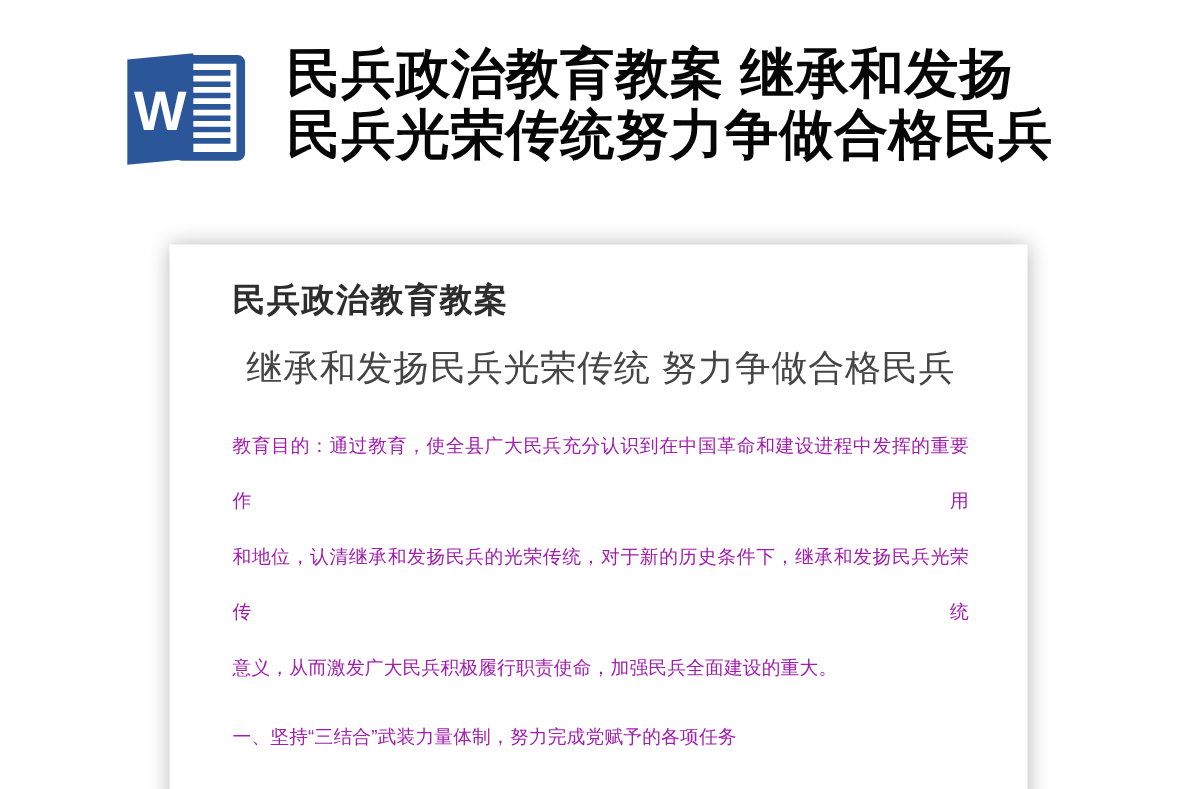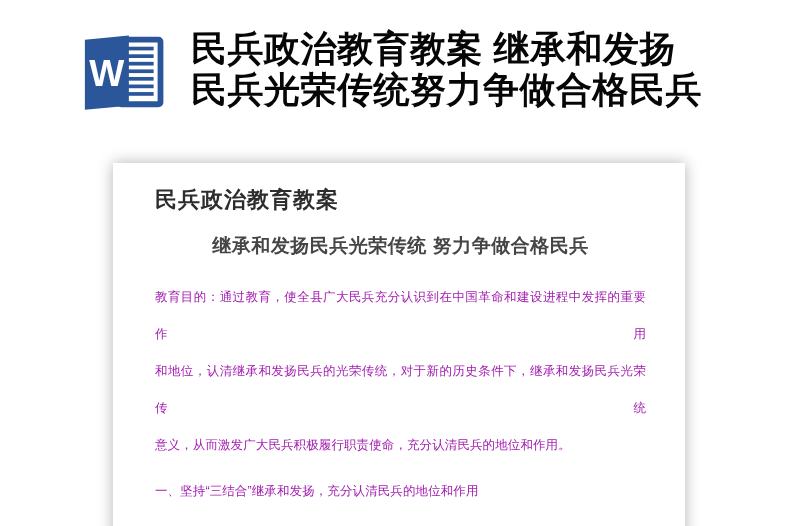--- a/index.html
+++ b/index.html
@@ -58,23 +58,23 @@
     margin: 0;
     font-size: 22px;
     line-height: 28px;
     font-weight: bold;
     text-align: left;
     color: #2d2d2d;
     letter-spacing: 1px;
   }
   .doc-subtitle {
     margin: 19px 0 0 0;
-    font-size: 19px;
+    font-size: 24px;
     line-height: 26px;
-    font-weight: bold;
+    font-weight: normal;
     text-align: center;
     color: #454545;
     letter-spacing: 0.5px;
   }
   .doc-body {
     margin-top: 20px;
     color: #4a4a4a;
   }
   .line {
     font-size: 12.5px;
@@ -123,25 +123,25 @@
 
   <div class="doc-page">
     <h1 class="doc-title">民兵政治教育教案</h1>
     <h2 class="doc-subtitle">继承和发扬民兵光荣传统 努力争做合格民兵</h2>
 
     <div class="doc-body">
 
       <div class="para">
         <div class="line j">教育目的：通过教育，使全县广大民兵充分认识到在中国革命和建设进程中发挥的重要作用</div>
         <div class="line j">和地位，认清继承和发扬民兵的光荣传统，对于新的历史条件下，继承和发扬民兵光荣传统</div>
-        <div class="line">意义，从而激发广大民兵积极履行职责使命，充分认清民兵的地位和作用。</div>
+        <div class="line">意义，从而激发广大民兵积极履行职责使命，加强民兵全面建设的重大。</div>
       </div>
 
       <div class="para section-heading">
-        <div class="line">一、坚持“三结合”继承和发扬，充分认清民兵的地位和作用</div>
+        <div class="line">一、坚持“三结合”武装力量体制，努力完成党赋予的各项任务</div>
       </div>
 
       <div class="para">
         <div class="line j">抗日战争的胜利是中华民族全民抗战的结果，是我主力军、地方军和民兵紧密配合、并肩作</div>
 
       </div>
 
     </div>
   </div>
 

